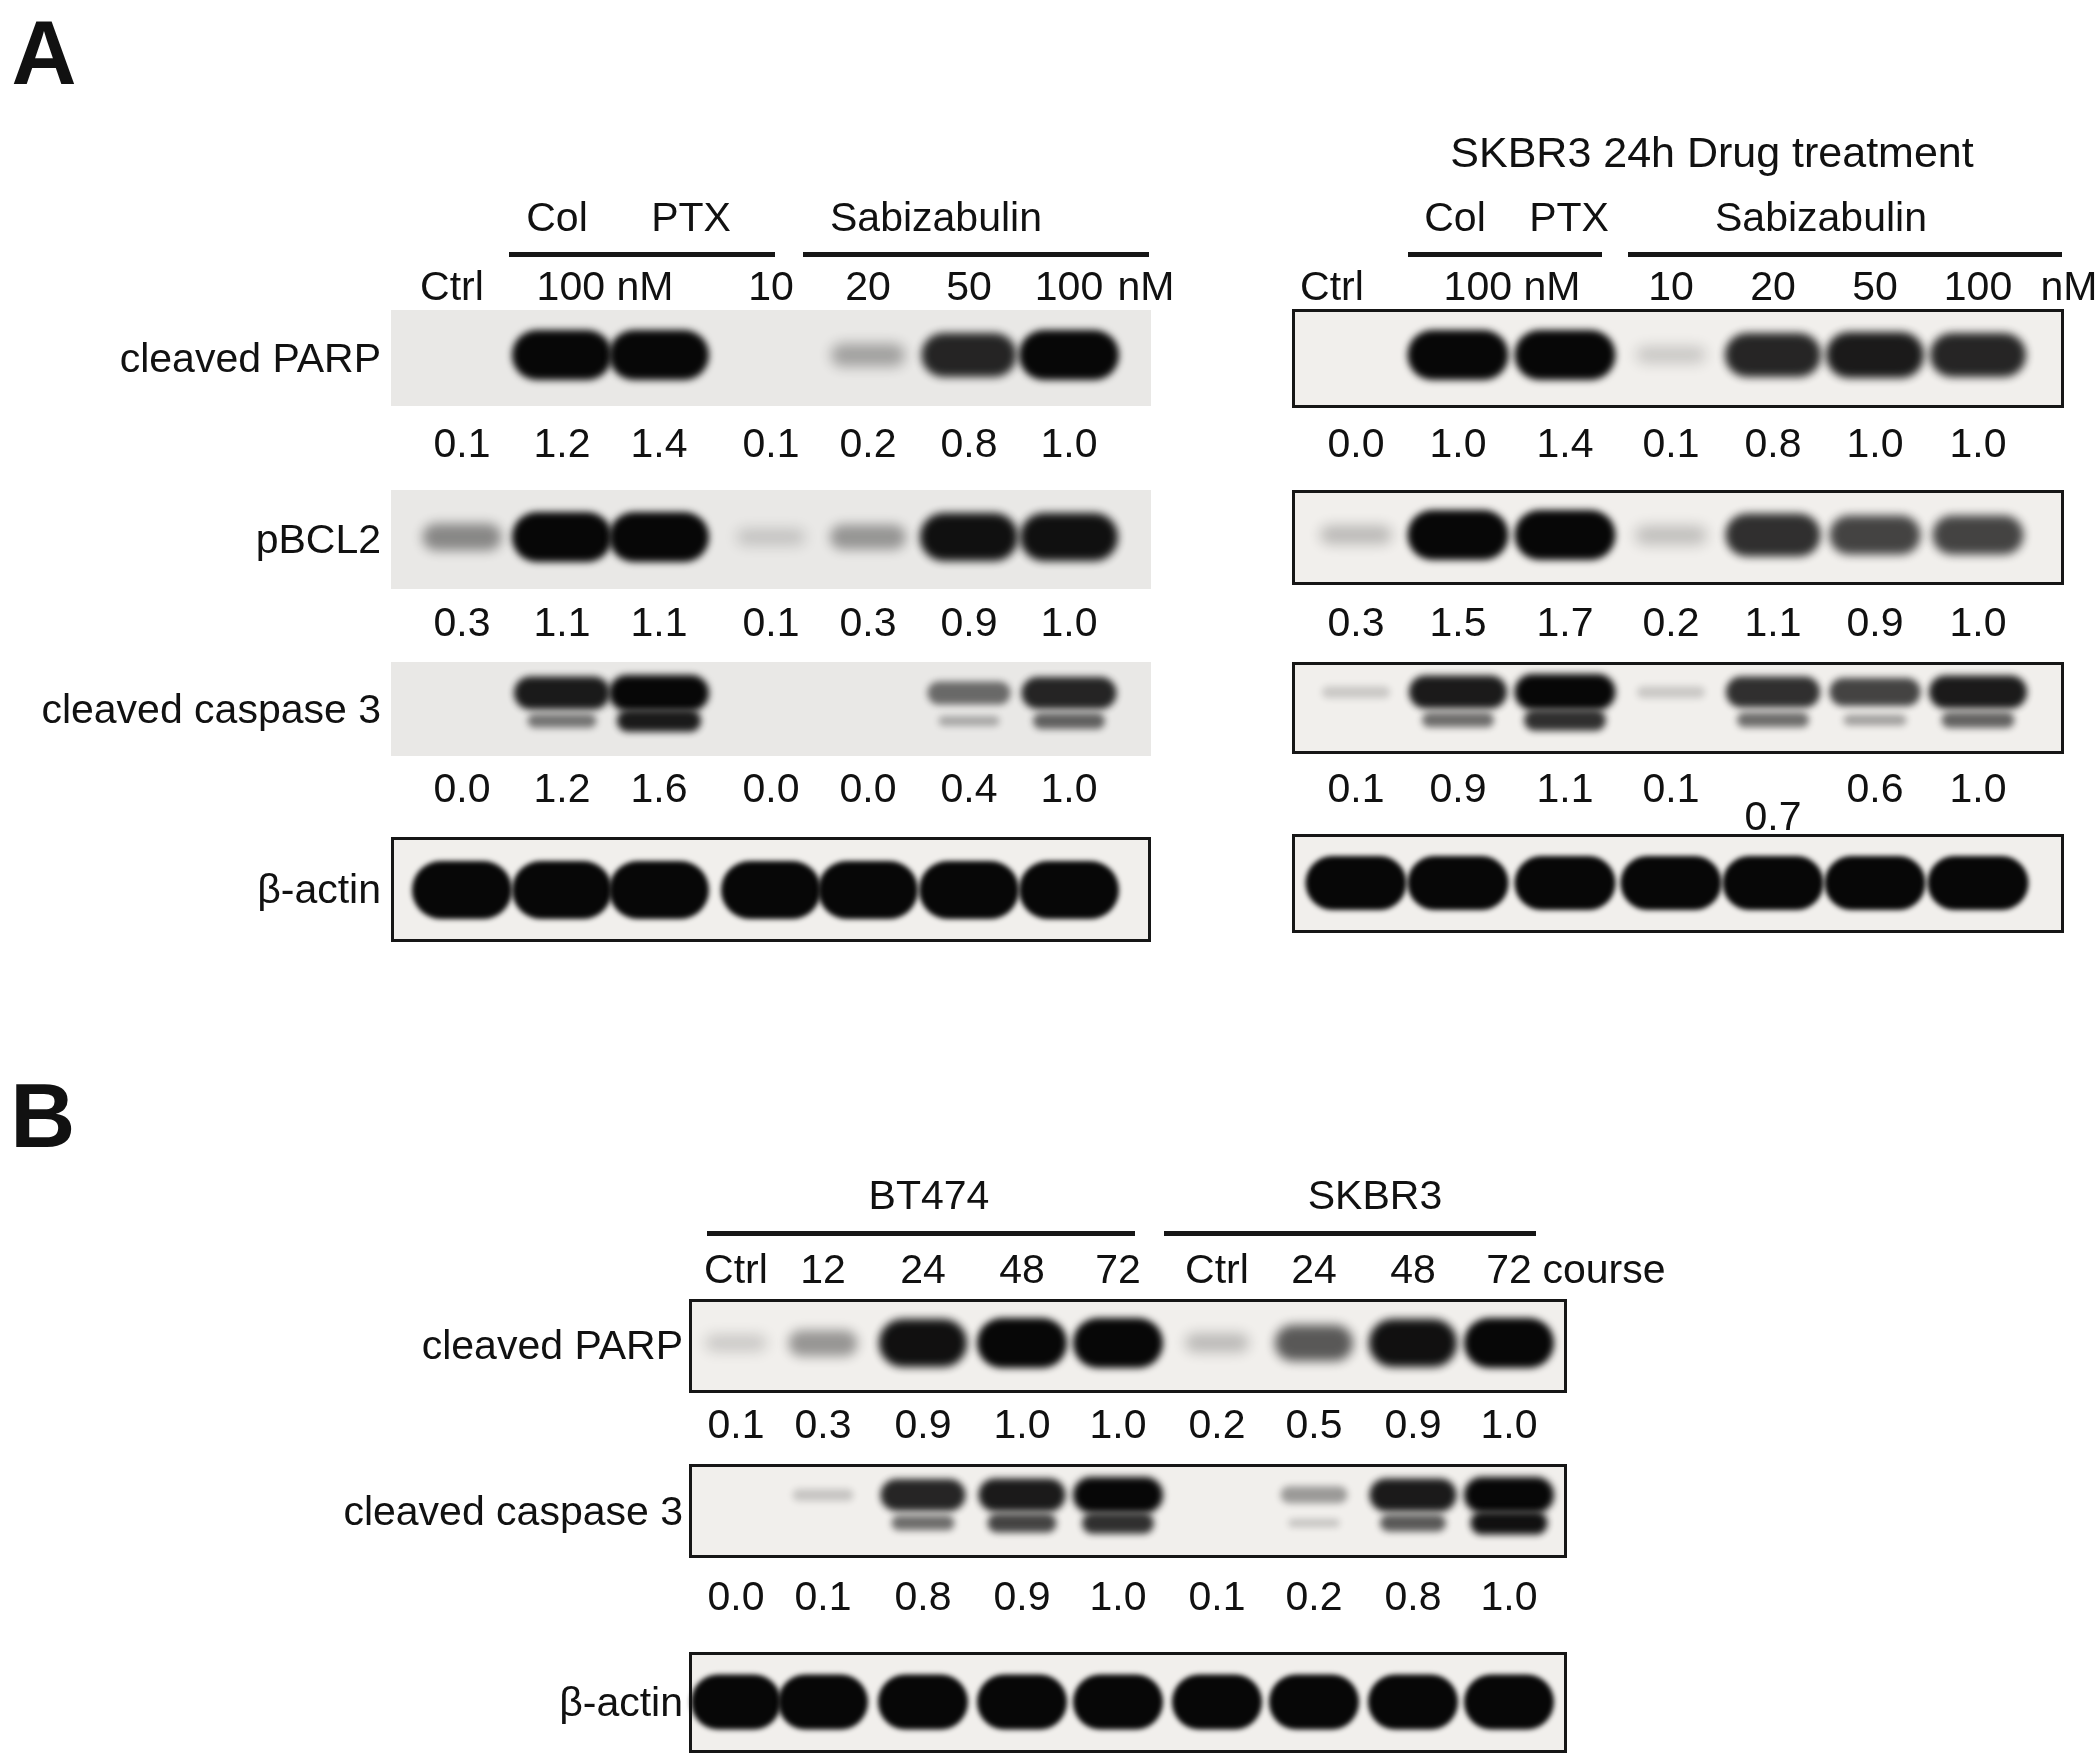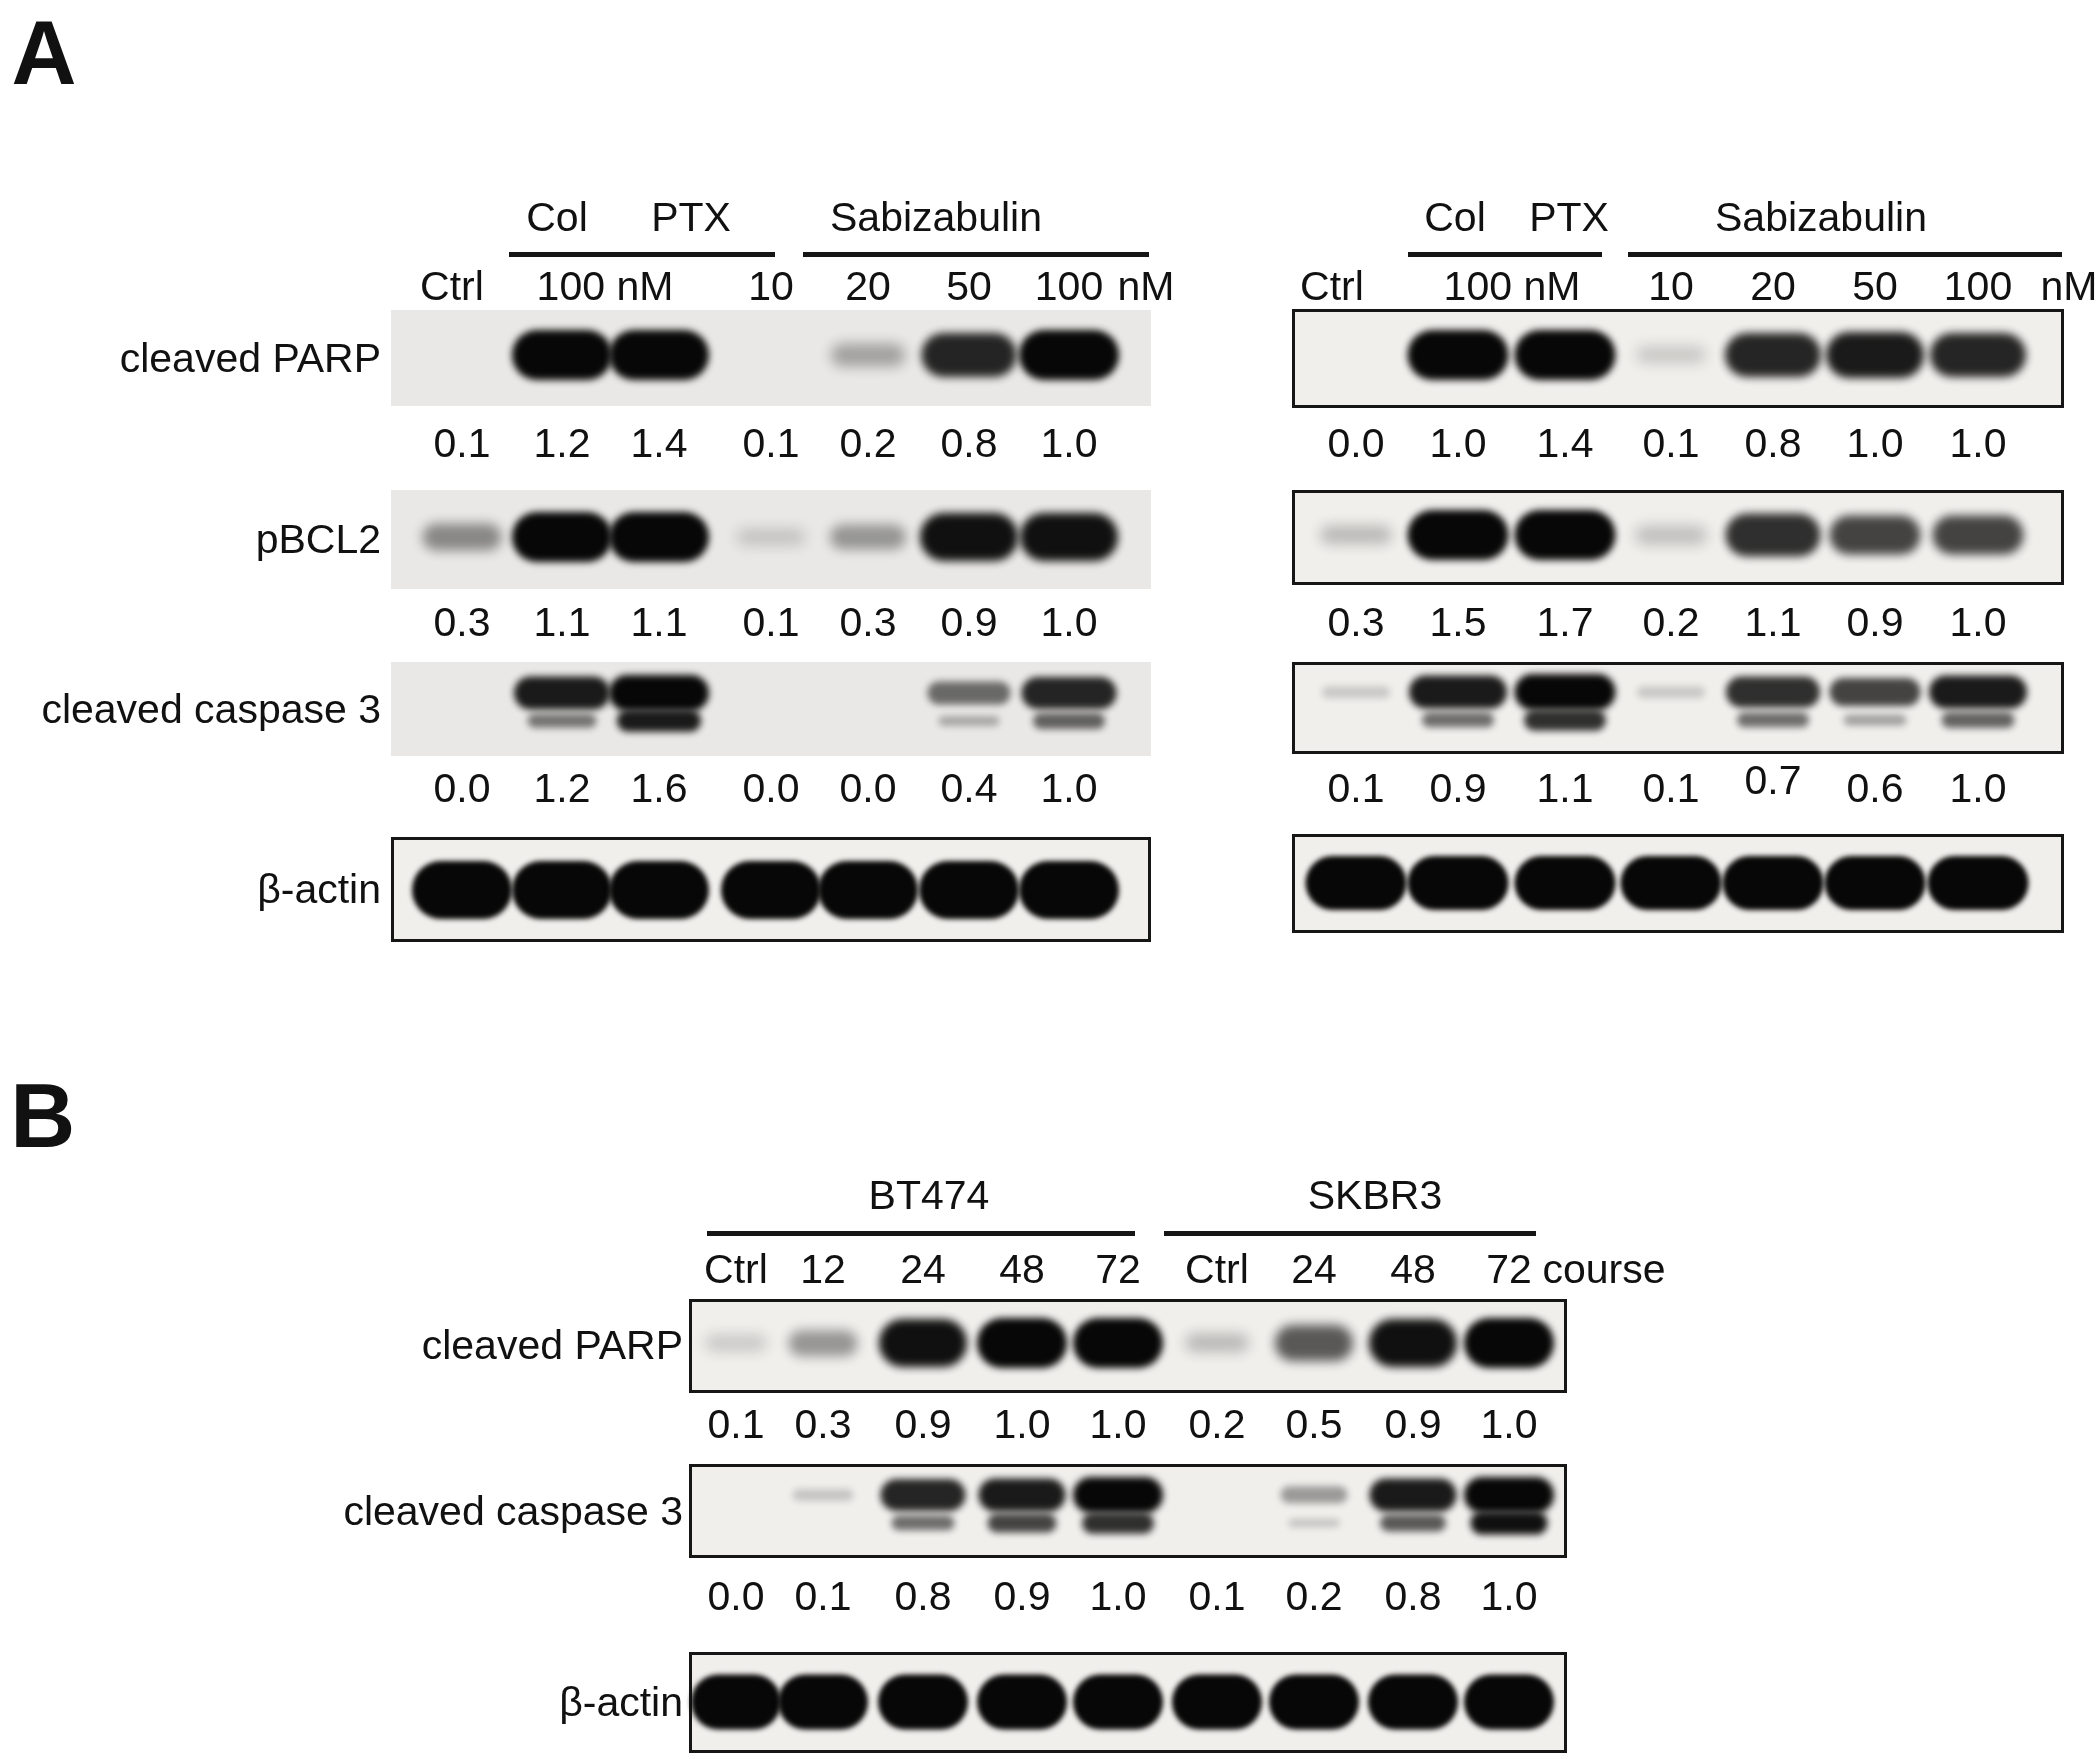--- a/index.html
+++ b/index.html
@@ -23,20 +23,21 @@
   .blot.bordered{border:3.8px solid #161616;box-sizing:border-box;background:#f1efec;}
   .band{position:absolute;background:#070707;transform:translate(-50%,-50%);}
 </style>
 </head>
 <body>
 
 <div id="fig">
   <div class="t panel-letter" style="left:11.5px;top:7.6px">A</div>
   <div class="t panel-letter" style="left:10.2px;top:1071px">B</div>
 
+  <div class="t fig-title cx" style="left:1712px;top:131px">SKBR3 24h Drug treatment</div>
 <div class="t lab cx" style="left: 557px; top: 197px;">Col</div>
     <div class="t lab cx" style="left: 691px; top: 197px;">PTX</div>
     <div class="t lab cx" style="left: 936px; top: 197px;">Sabizabulin</div>
     <div class="ul" style="left: 509px; top: 252px; width: 266px;"></div>
     <div class="ul" style="left: 803px; top: 252px; width: 346px;"></div>
     <div class="t lab cx" style="left: 452px; top: 266px;">Ctrl</div>
     <div class="t lab cx" style="left: 605px; top: 266px;">100 nM</div>
     <div class="t lab cx" style="left: 771px; top: 266px;">10</div>
     <div class="t lab cx" style="left: 868px; top: 266px;">20</div>
     <div class="t lab cx" style="left: 969px; top: 266px;">50</div>
@@ -149,21 +150,21 @@
     <div class="band" style="left: 1773px; top: 692px; width: 94px; height: 31px; opacity: 0.824; border-radius: 15.3px; filter: blur(3.8px);"></div>
     <div class="band" style="left: 1773px; top: 720px; width: 72px; height: 15.3px; opacity: 0.56; border-radius: 7.6px; filter: blur(3.8px);"></div>
     <div class="band" style="left: 1875px; top: 692px; width: 91px; height: 28px; opacity: 0.736; border-radius: 14px; filter: blur(3.8px);"></div>
     <div class="band" style="left: 1875px; top: 720px; width: 63px; height: 10.8px; opacity: 0.34; border-radius: 5.4px; filter: blur(3.8px);"></div>
     <div class="band" style="left: 1978px; top: 692px; width: 98px; height: 33px; opacity: 0.912; border-radius: 16.6px; filter: blur(3.8px);"></div>
     <div class="band" style="left: 1978px; top: 720px; width: 73px; height: 16px; opacity: 0.604; border-radius: 8px; filter: blur(3.8px);"></div>
     <div class="t num cx" style="left: 1356px; top: 768px;">0.1</div>
     <div class="t num cx" style="left: 1458px; top: 768px;">0.9</div>
     <div class="t num cx" style="left: 1565px; top: 768px;">1.1</div>
     <div class="t num cx" style="left: 1671px; top: 768px;">0.1</div>
-    <div class="t num cx" style="left: 1773px; top: 760px;">0.7</div>
+    <div class="t num cx" style="left: 1773px; top: 796px;">0.7</div>
     <div class="t num cx" style="left: 1875px; top: 768px;">0.6</div>
     <div class="t num cx" style="left: 1978px; top: 768px;">1.0</div>
     <div class="blot bordered" style="left: 1292px; top: 834px; width: 772px; height: 99px;"></div>
     <div class="band" style="left: 1356px; top: 883px; width: 101px; height: 54px; opacity: 1; border-radius: 27px; filter: blur(2.5px);"></div>
     <div class="band" style="left: 1458px; top: 883px; width: 101px; height: 54px; opacity: 1; border-radius: 27px; filter: blur(2.5px);"></div>
     <div class="band" style="left: 1565px; top: 883px; width: 101px; height: 54px; opacity: 1; border-radius: 27px; filter: blur(2.5px);"></div>
     <div class="band" style="left: 1671px; top: 883px; width: 101px; height: 54px; opacity: 1; border-radius: 27px; filter: blur(2.5px);"></div>
     <div class="band" style="left: 1773px; top: 883px; width: 101px; height: 54px; opacity: 1; border-radius: 27px; filter: blur(2.5px);"></div>
     <div class="band" style="left: 1875px; top: 883px; width: 101px; height: 54px; opacity: 1; border-radius: 27px; filter: blur(2.5px);"></div>
     <div class="band" style="left: 1978px; top: 883px; width: 101px; height: 54px; opacity: 1; border-radius: 27px; filter: blur(2.5px);"></div>

